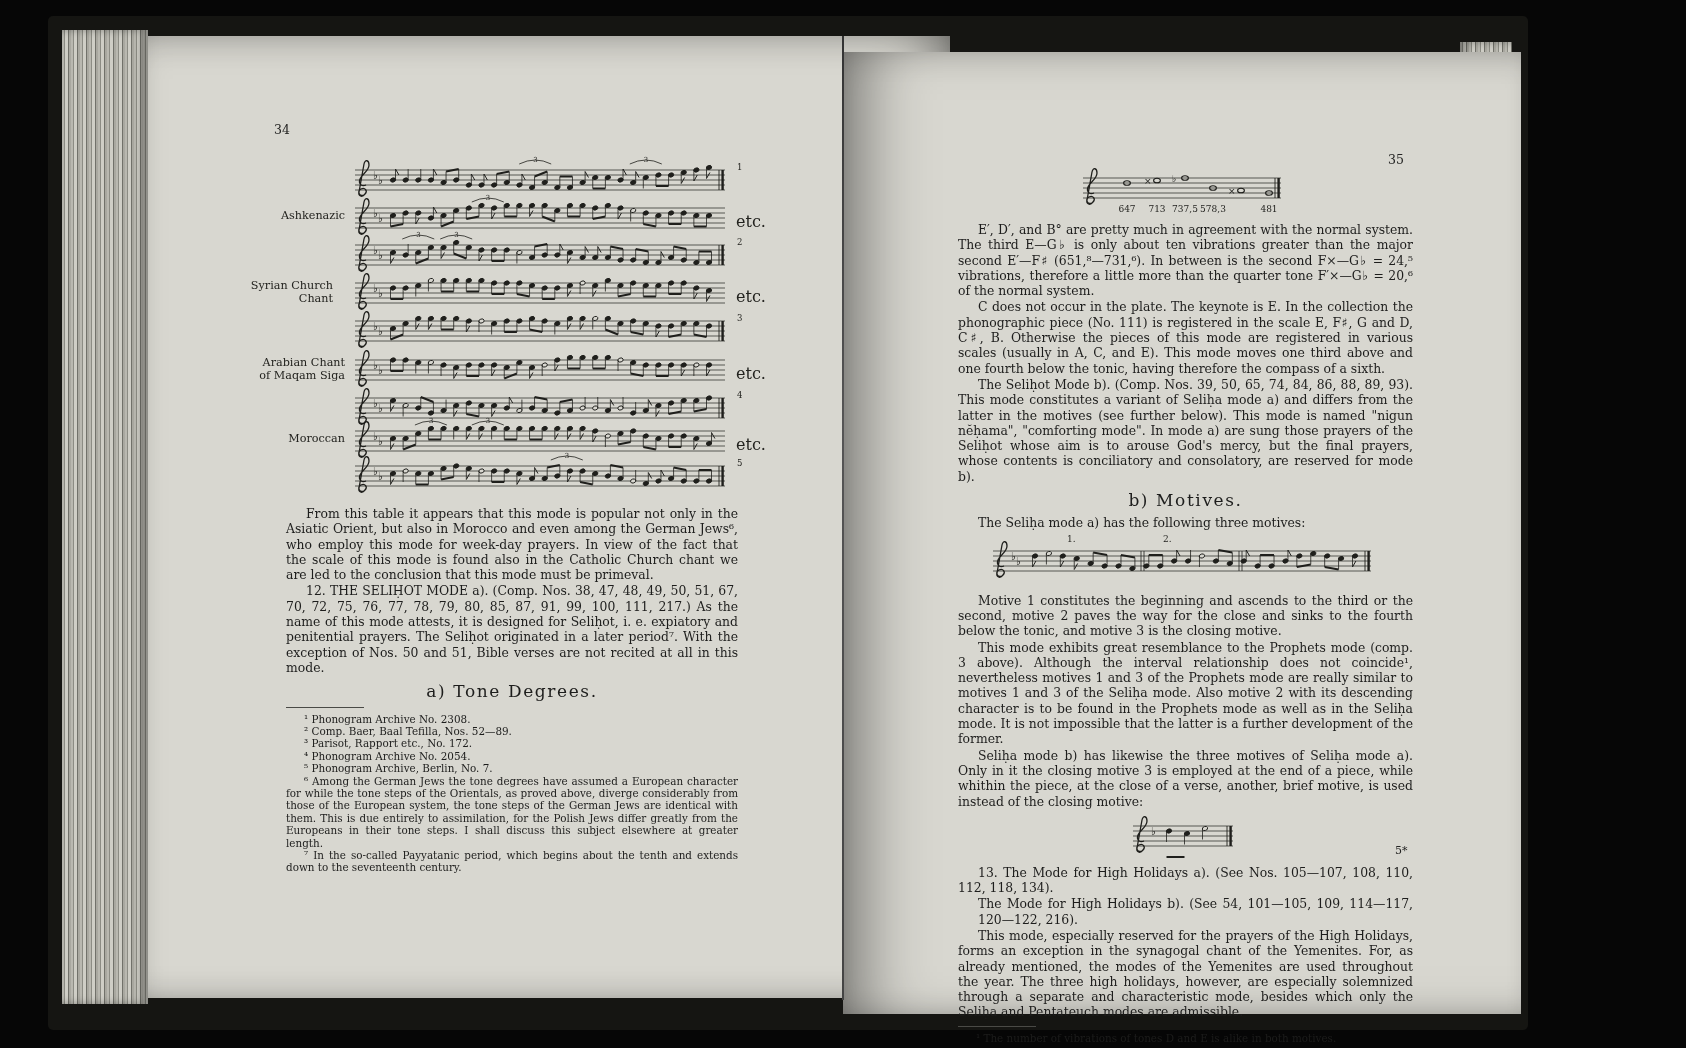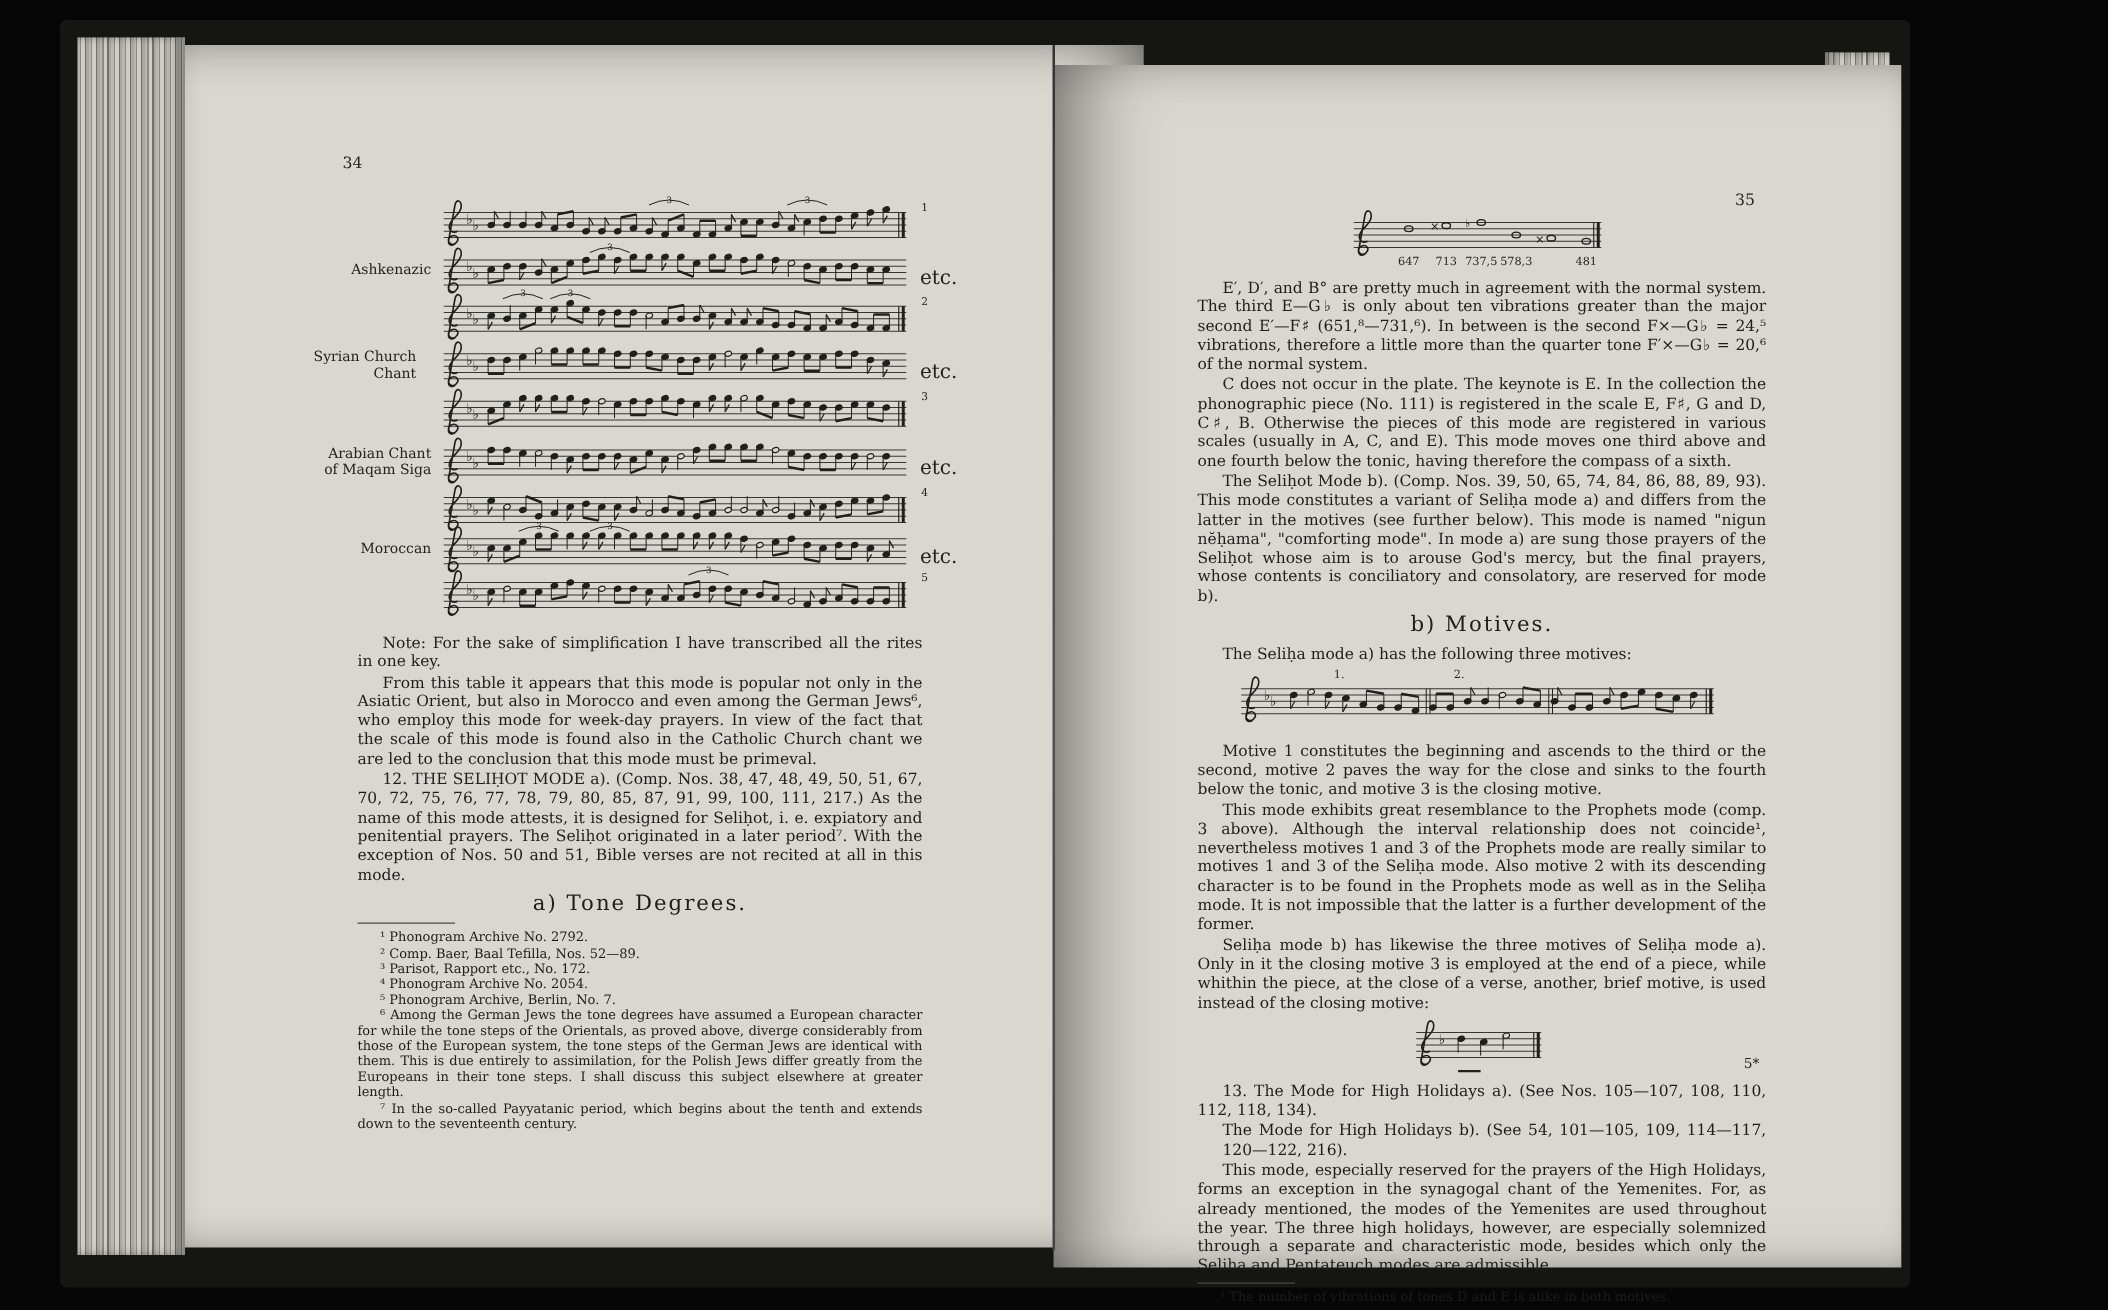--- a/index.html
+++ b/index.html
@@ -4,21 +4,21 @@
 <style>
   html,body{margin:0;padding:0;background:#050505;}
   #stage{position:relative;width:1686px;height:1048px;background:#060606;overflow:hidden;
          font-family:"DejaVu Serif","DejaVu Sans",serif;color:#1d1d1c;}
   .cover{position:absolute;left:48px;top:16px;width:1480px;height:1014px;background:#151512;border-radius:5px;}
   .edges{position:absolute;background:repeating-linear-gradient(90deg,#b9b8b0 0 2px,#8c8c84 2px 3px,#cfceC6 3px 6px,#71716a 6px 7px,#a9a8a0 7px 9px);}
   .edges-left{left:62px;top:30px;width:86px;height:974px;box-shadow:inset -6px 0 8px rgba(0,0,0,.35);}
   .edges-right{left:1460px;top:42px;width:52px;height:950px;box-shadow:inset 6px 0 8px rgba(0,0,0,.35);}
   .page{position:absolute;background:#d8d7d0;}
   .page-left{left:148px;top:36px;width:767px;height:962px;
-     box-shadow:inset -46px 0 60px -34px rgba(0,0,0,.45), inset 0 18px 40px -24px rgba(0,0,0,.35), inset 0 -16px 30px -20px rgba(0,0,0,.25);}
+     box-shadow:inset -46px 0 60px -34px rgba(0,0,0,.45), inset 0 18px 40px -24px rgba(0,0,0,.35), inset 0 -16px 30px -20px rgba(0,0,0,.25);padding-left:35px;}
   .page-right{left:843px;top:52px;width:678px;height:962px;
      box-shadow:inset 52px 0 70px -36px rgba(0,0,0,.5), inset 0 16px 36px -24px rgba(0,0,0,.3), inset 0 -16px 30px -20px rgba(0,0,0,.25);}
   .gutter{position:absolute;left:842px;top:36px;width:2px;height:964px;background:linear-gradient(#333,#555 40%,#444);}
   .pagenum{position:absolute;font-size:12.5px;color:#242423;}
   .col{position:absolute;text-align:justify;font-size:12.4px;line-height:15.3px;}
   .col p{margin:0 0 1px 0;text-indent:20px;}
   .col p.noindent{text-indent:0;}
   .heading{text-align:center;text-indent:0 !important;letter-spacing:1.6px;margin:9px 0 7px 0 !important;font-size:17px;}
   .fnblock{margin-top:6px;font-size:10.4px;line-height:12.4px;}
   .fnrule{width:78px;border-top:1px solid #4a4a46;margin:4px 0 5px 0;}
@@ -787,28 +787,27 @@
             <line x1="345.86" y1="18" x2="358.5" y2="18" stroke="#1f1f1c" stroke-width="2"></line>
             <path d="M 197.8 8 Q 213.8 0 229.8 8" fill="none" stroke="#1f1f1c" stroke-width="0.8"></path>
             <text x="211.8" y="6" font-size="7" fill="#1f1f1c">3</text>
             <line x1="366" y1="14" x2="366" y2="34" stroke="#1f1f1c" stroke-width="0.9"></line>
             <rect x="368.4" y="14" width="2.4" height="20" fill="#1f1f1c"></rect>
           </svg>
           <span class="sup-mark" style="left: 589px; top: 422px;">5</span>
         </div>
       </div>
     <div class="col" id="left-col" style="left:138px;top:470px;width:452px;">
-      <p>Note: For the sake of simplification I have transcribed all the rites in one key.</p>
       <p>From this table it appears that this mode is popular not only in the Asiatic Orient, but also in Morocco and even among the German Jews⁶, who employ this mode for week-day prayers.  In view of the fact that the scale of this mode is found also in the Catholic Church chant we are led to the conclusion that this mode must be primeval.</p>
       <p>12. THE SELIḤOT MODE a).  (Comp. Nos. 38, 47, 48, 49, 50, 51, 67, 70, 72, 75, 76, 77, 78, 79, 80, 85, 87, 91, 99, 100, 111, 217.)  As the name of this mode attests, it is designed for Seliḥot, i. e. expiatory and penitential prayers.  The Seliḥot originated in a later period⁷. With the exception of Nos. 50 and 51, Bible verses are not recited at all in this mode.</p>
       <p class="heading">a) Tone Degrees.</p>
       <div class="fnblock">
         <div class="fnrule"></div>
         <div id="left-footnotes">
-            <p>¹ Phonogram Archive No. 2792.</p>
+            <p>¹ Phonogram Archive No. 2308.</p>
             <p>² Comp. Baer, Baal Tefilla, Nos. 52—89.</p>
             <p>³ Parisot, Rapport etc., No. 172.</p>
             <p>⁴ Phonogram Archive No. 2054.</p>
             <p>⁵ Phonogram Archive, Berlin, No. 7.</p>
             <p>⁶ Among the German Jews the tone degrees have assumed a European character for while the tone steps of the Orientals, as proved above, diverge considerably from those of the European system, the tone steps of the German Jews are identical with them.  This is due entirely to assimilation, for the Polish Jews differ greatly from the Europeans in their tone steps.  I shall discuss this subject elsewhere at greater length.</p>
             <p>⁷ In the so-called Payyatanic period, which begins about the tenth and extends down to the seventeenth century.</p>
           </div>
       </div>
     </div>
   </div>

